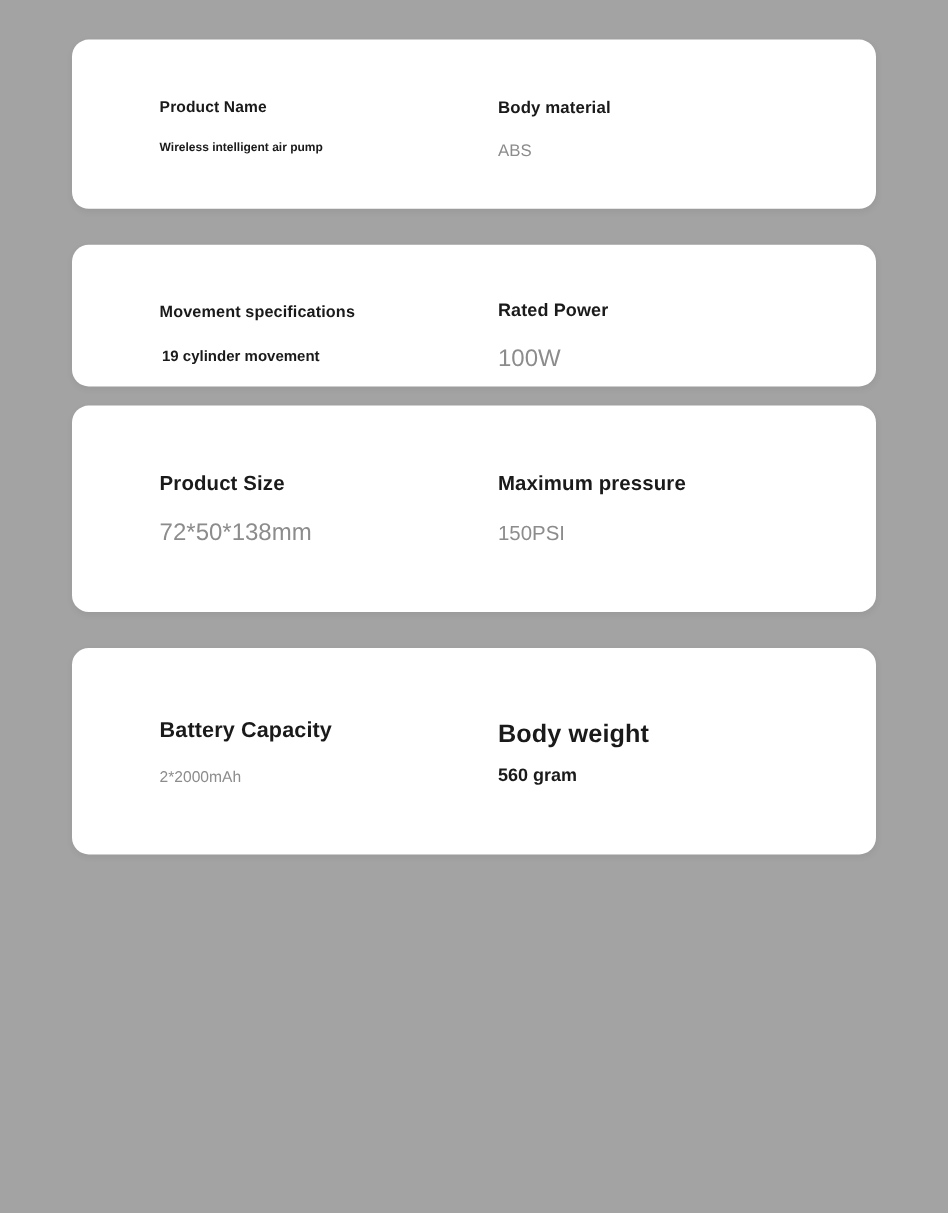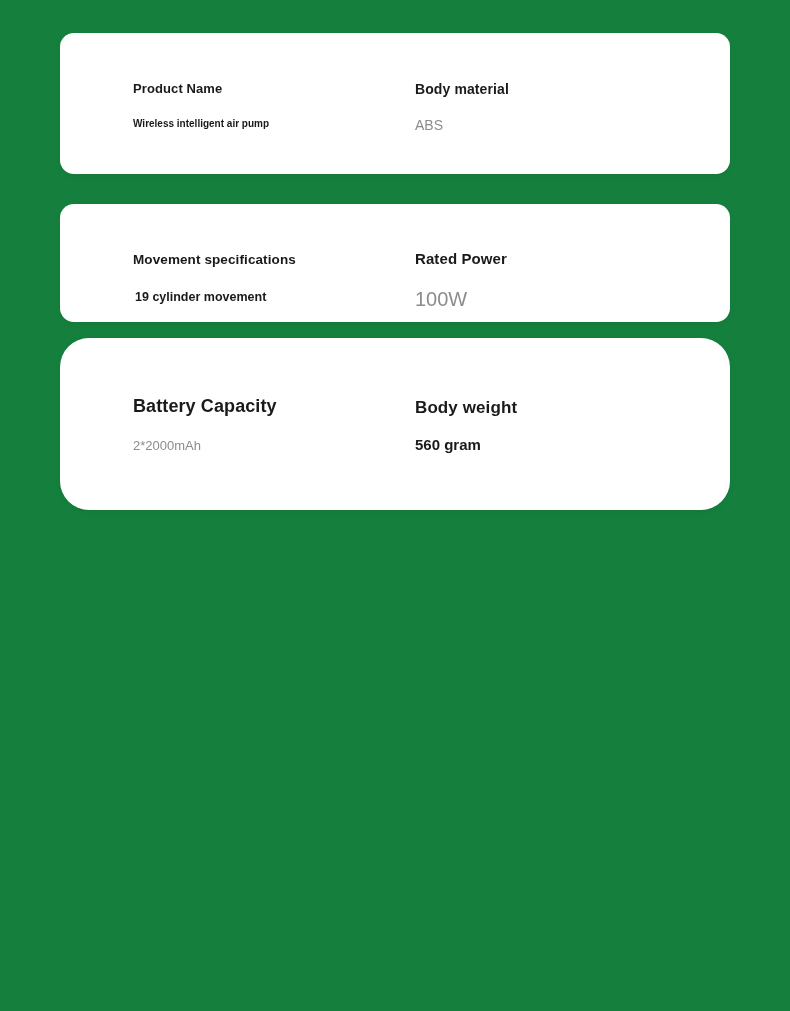--- a/index.html
+++ b/index.html
@@ -10,21 +10,21 @@
     width: 790px;
     height: 1011px;
     background: #ededed;
     font-family: "Liberation Sans", sans-serif;
     overflow: hidden;
   }
   .page {
     position: relative;
     width: 790px;
     height: 1011px;
-    background: #15803d;
+    background: #a3a3a3;
     box-sizing: border-box;
   }
   .spec-list {
     position: absolute;
     left: 60px;
     top: 33px;
     width: 670px;
   }
   .spec-card {
     background: #ffffff;
@@ -64,24 +64,24 @@
   #card-2 .value-right { position: absolute; left: 355px; top: 84px; font-size: 20px; }
 
   
   #card-3 { height: 172px; margin-bottom: 30px; }
   #card-3 .label-left { position: absolute; left: 73px; top: 55px; font-size: 17px; }
   #card-3 .value-left { position: absolute; left: 73px; top: 95px; font-size: 20px; }
   #card-3 .label-right { position: absolute; left: 355px; top: 55px; font-size: 17px; }
   #card-3 .value-right { position: absolute; left: 355px; top: 97px; font-size: 17px; }
 
   
-  #card-4 { height: 172px; margin-bottom: 44px; border-radius: 29px; }
+  #card-4 { height: 172px; margin-bottom: 44px; }
   #card-4 .label-left { position: absolute; left: 73px; top: 58px; font-size: 18px; }
   #card-4 .value-left { position: absolute; left: 73px; top: 100px; font-size: 13px; }
-  #card-4 .label-right { position: absolute; left: 355px; top: 60px; font-size: 17px; }
+  #card-4 .label-right { position: absolute; left: 355px; top: 60px; font-size: 21px; }
   #card-4 .value-right { position: absolute; left: 355px; top: 98px; font-size: 15px; }
 </style>
 </head>
 <body>
 
 <div class="page">
   <div class="spec-list">
 
     <div class="spec-card" id="card-1">
       <div class="label label-left">Product Name</div>
@@ -90,20 +90,26 @@
       <div class="value value-right">ABS</div>
     </div>
 
     <div class="spec-card" id="card-2">
       <div class="label label-left">Movement specifications</div>
       <div class="value value-left">19 cylinder movement</div>
       <div class="label label-right">Rated Power</div>
       <div class="value value-right">100W</div>
     </div>
 
+    <div class="spec-card" id="card-3">
+      <div class="label label-left">Product Size</div>
+      <div class="value value-left">72*50*138mm</div>
+      <div class="label label-right">Maximum pressure</div>
+      <div class="value value-right">150PSI</div>
+    </div>
 
     <div class="spec-card" id="card-4">
       <div class="label label-left">Battery Capacity</div>
       <div class="value value-left">2*2000mAh</div>
       <div class="label label-right">Body weight</div>
       <div class="value value-right dark">560 gram</div>
     </div>
 
   </div>
 </div>

